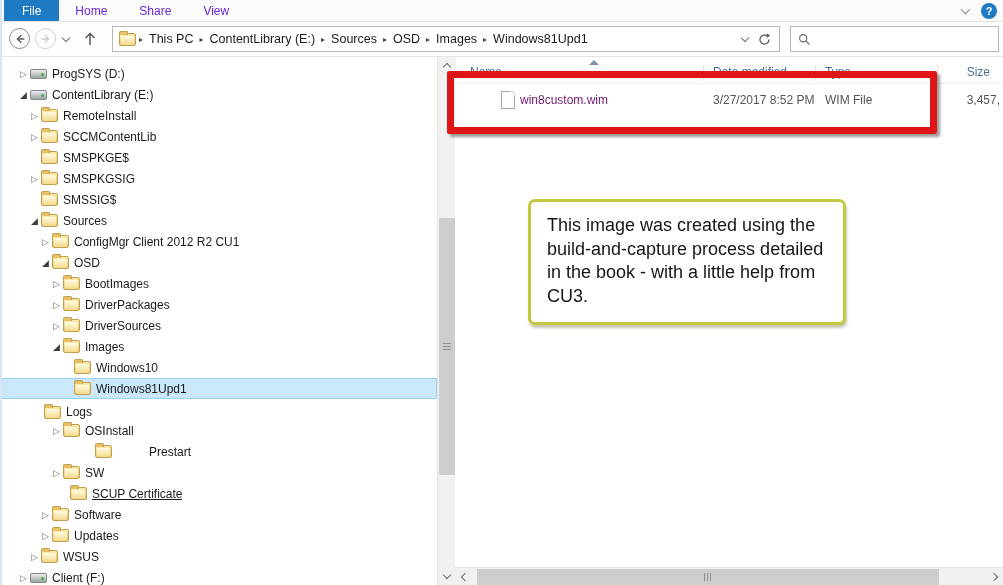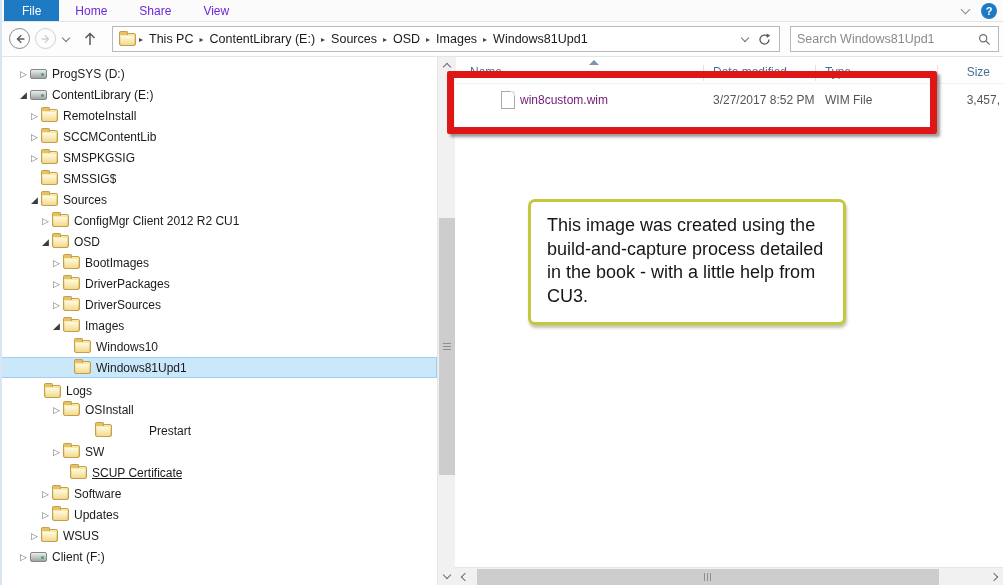--- a/index.html
+++ b/index.html
@@ -172,21 +172,20 @@
         <span>
           <svg width="13" height="13" viewBox="0 0 13 13">
             <path d="M11 6.5 A4.5 4.5 0 1 1 9.4 3.1" stroke="#5a5a5a" stroke-width="1.3" fill="none"></path>
             <polygon points="8.6,0.6 12.2,2.4 8.9,4.9" fill="#5a5a5a"></polygon>
           </svg>
         </span>
       </div>
     </div>
 
     <div class="search-box">
-      <input type="text" placeholder="Search Windows81Upd1" style="">
       <span style="padding:0 7px;">
         <svg width="13" height="13" viewBox="0 0 13 13">
           <circle cx="5.2" cy="5.2" r="3.6" stroke="#6b6b6b" stroke-width="1.2" fill="none"></circle>
           <line x1="8" y1="8" x2="11.6" y2="11.6" stroke="#6b6b6b" stroke-width="1.2"></line>
         </svg>
       </span>
     </div>
   </div>
 
   <div class="main">
@@ -204,20 +203,25 @@
         </div>
         <div class="trow" style="padding-left: 27px;">
           <span class="expander">▷</span>
           <span class="ticon folder"></span>
           <span class="tlabel">RemoteInstall</span>
         </div>
         <div class="trow" style="padding-left: 27px;">
           <span class="expander">▷</span>
           <span class="ticon folder"></span>
           <span class="tlabel">SCCMContentLib</span>
+        </div>
+        <div class="trow" style="padding-left: 27px;">
+          <span class="expander"></span>
+          <span class="ticon folder"></span>
+          <span class="tlabel">SMSPKGE$</span>
         </div>
         <div class="trow" style="padding-left: 27px;">
           <span class="expander">▷</span>
           <span class="ticon folder"></span>
           <span class="tlabel">SMSPKGSIG</span>
         </div>
         <div class="trow" style="padding-left: 27px;">
           <span class="expander"></span>
           <span class="ticon folder"></span>
           <span class="tlabel">SMSSIG$</span>

